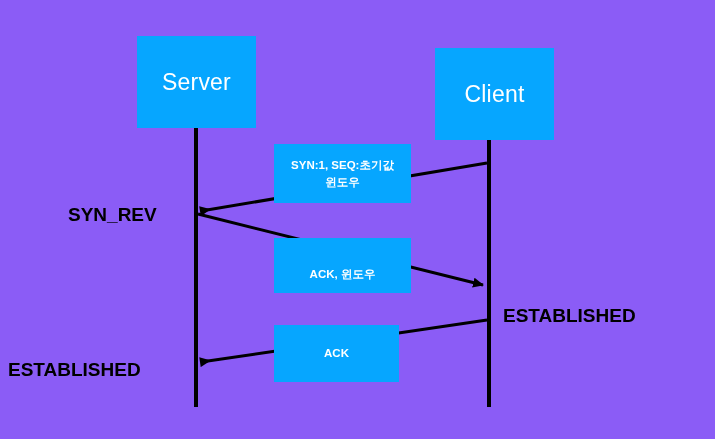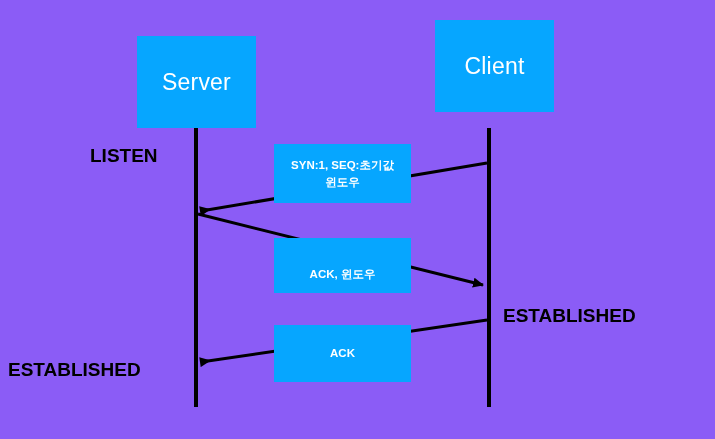--- a/index.html
+++ b/index.html
@@ -23,21 +23,21 @@
     background: #06a6ff;
     display: flex;
     align-items: center;
     justify-content: center;
     color: #ffffff;
     font-size: 23px;
     font-weight: 400;
     letter-spacing: 0.2px;
   }
   #actor-server { left: 137px; top: 36px; width: 119px; height: 92px; }
-  #actor-client { left: 435px; top: 20px; width: 119px; height: 92px; }
+  #actor-client { left: 435px; top: 48px; width: 119px; height: 92px; }
 
   
   .lifeline {
     position: absolute;
     width: 4px;
     background: #000000;
   }
   #lifeline-server { left: 194px; top: 128px; height: 279px; }
   #lifeline-client { left: 487px; top: 128px; height: 279px; }
 
@@ -52,21 +52,21 @@
     color: #ffffff;
     font-weight: bold;
     font-size: 11.5px;
     line-height: 1.45;
     padding: 8px 6px;
     box-sizing: border-box;
     z-index: 3;
   }
   #msg-box-1 { left: 274px; top: 144px; width: 137px; height: 59px; }
   #msg-box-2 { left: 274px; top: 238px; width: 137px; height: 55px; }
-  #msg-box-3 { left: 274px; top: 325px; width: 137px; height: 57px; }
+  #msg-box-3 { left: 274px; top: 325px; width: 125px; height: 57px; }
 
   
   .state-label {
     position: absolute;
     color: #000000;
     font-weight: bold;
     font-size: 19px;
     white-space: nowrap;
   }
   #state-listen       { left: 90px;  top: 145px; }
@@ -128,18 +128,18 @@
     <span>
       <br>
       <span>ACK, 윈도우</span>
     </span>
   </div>
 
   <div class="msg-box" id="msg-box-3">
     <span>ACK</span>
   </div>
 
-  <div class="state-label" id="state-listen">LISTEN</div>
+  <div class="state-label" id="state-syn-rev">SYN_REV</div>
   <div class="state-label" id="state-established-server">ESTABLISHED</div>
 
   <div class="state-label" id="state-established-client">ESTABLISHED</div>
 
 </div>
 
 </body></html>

